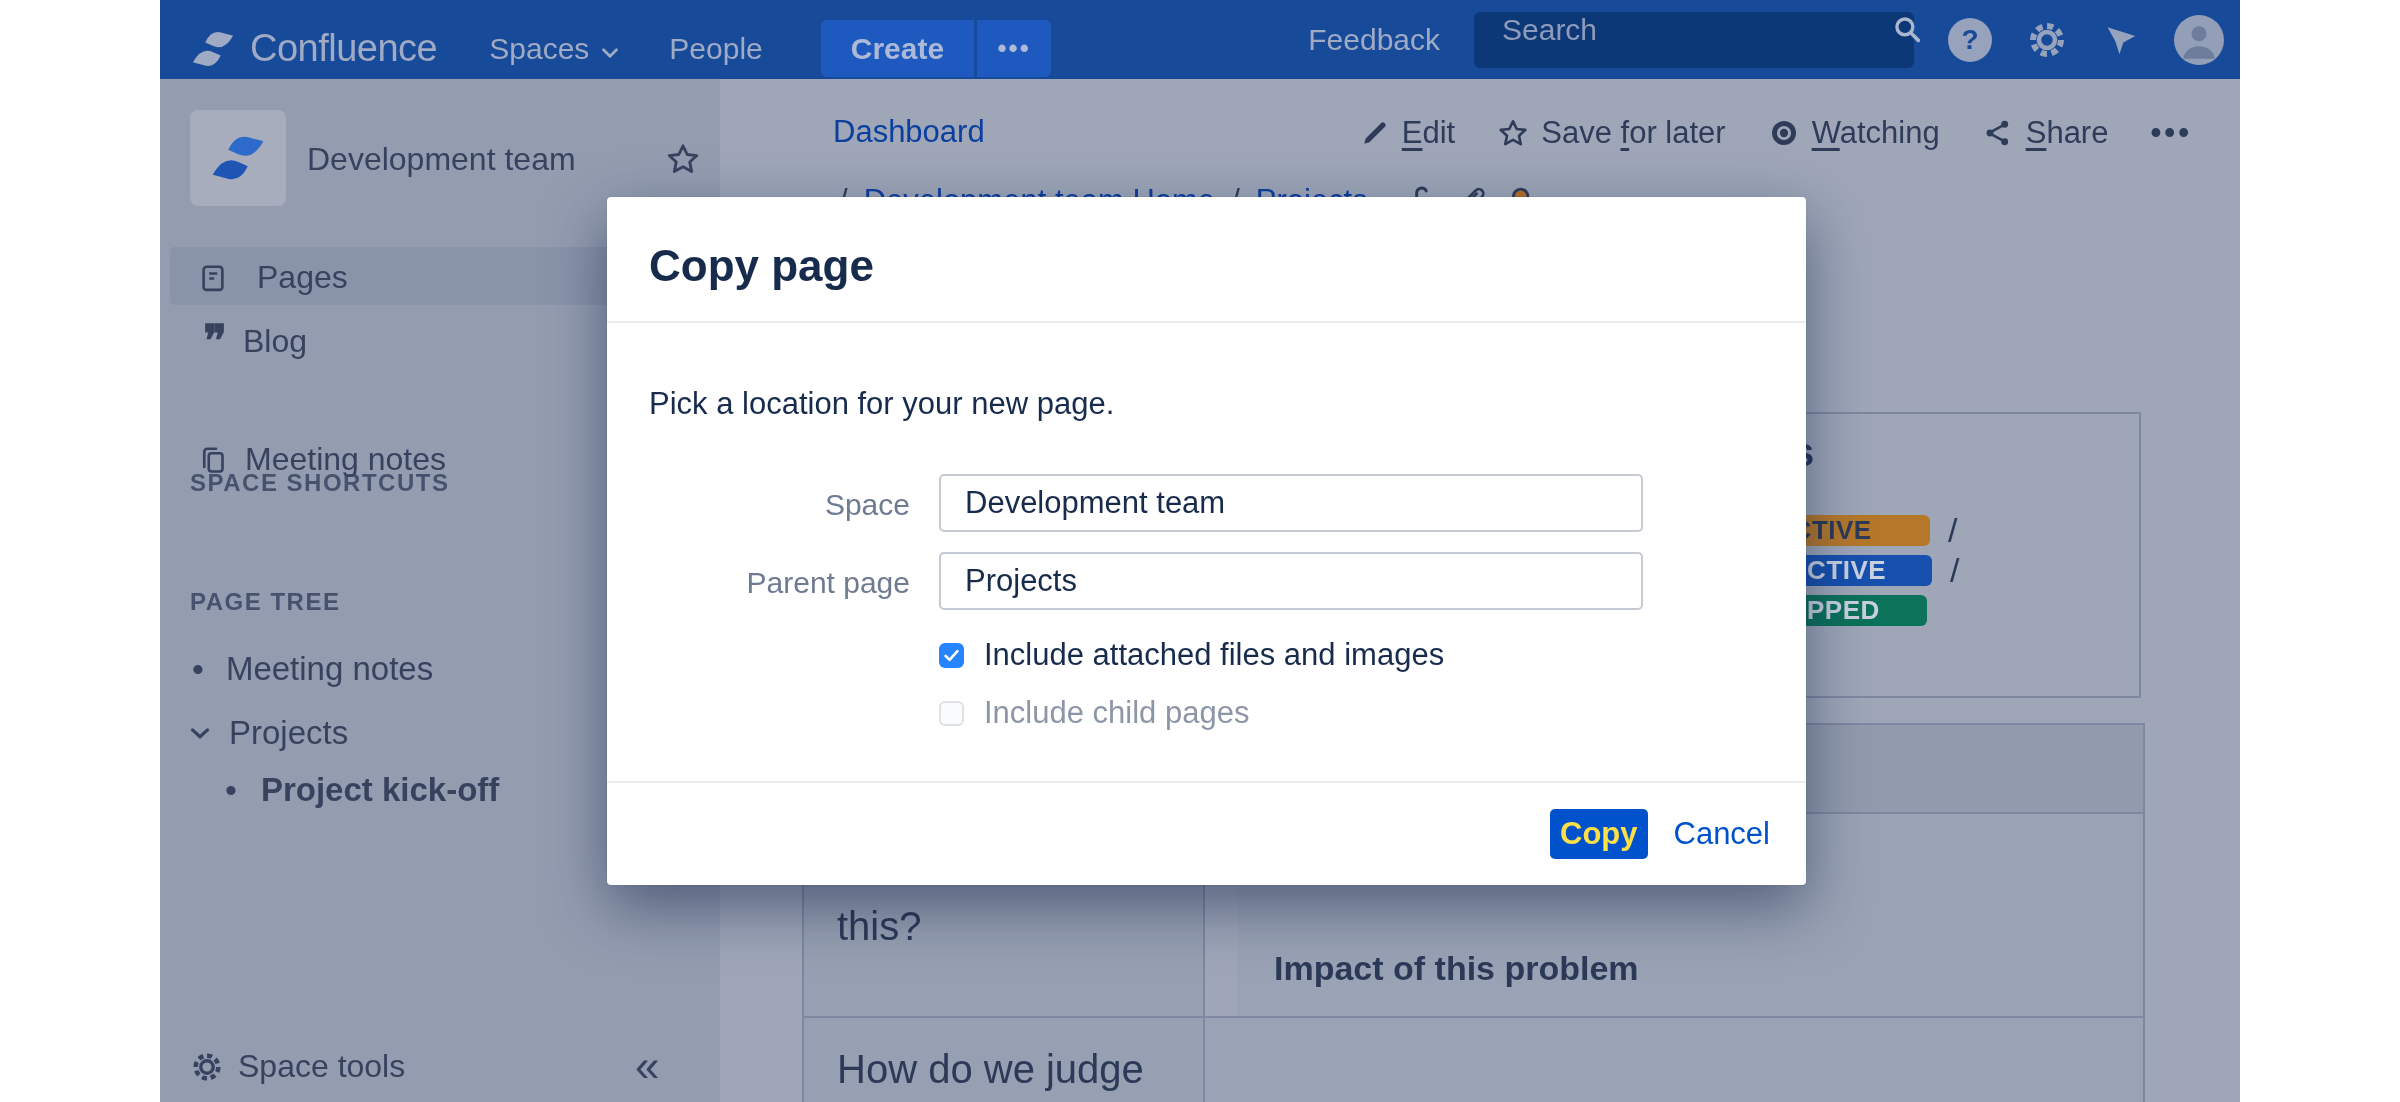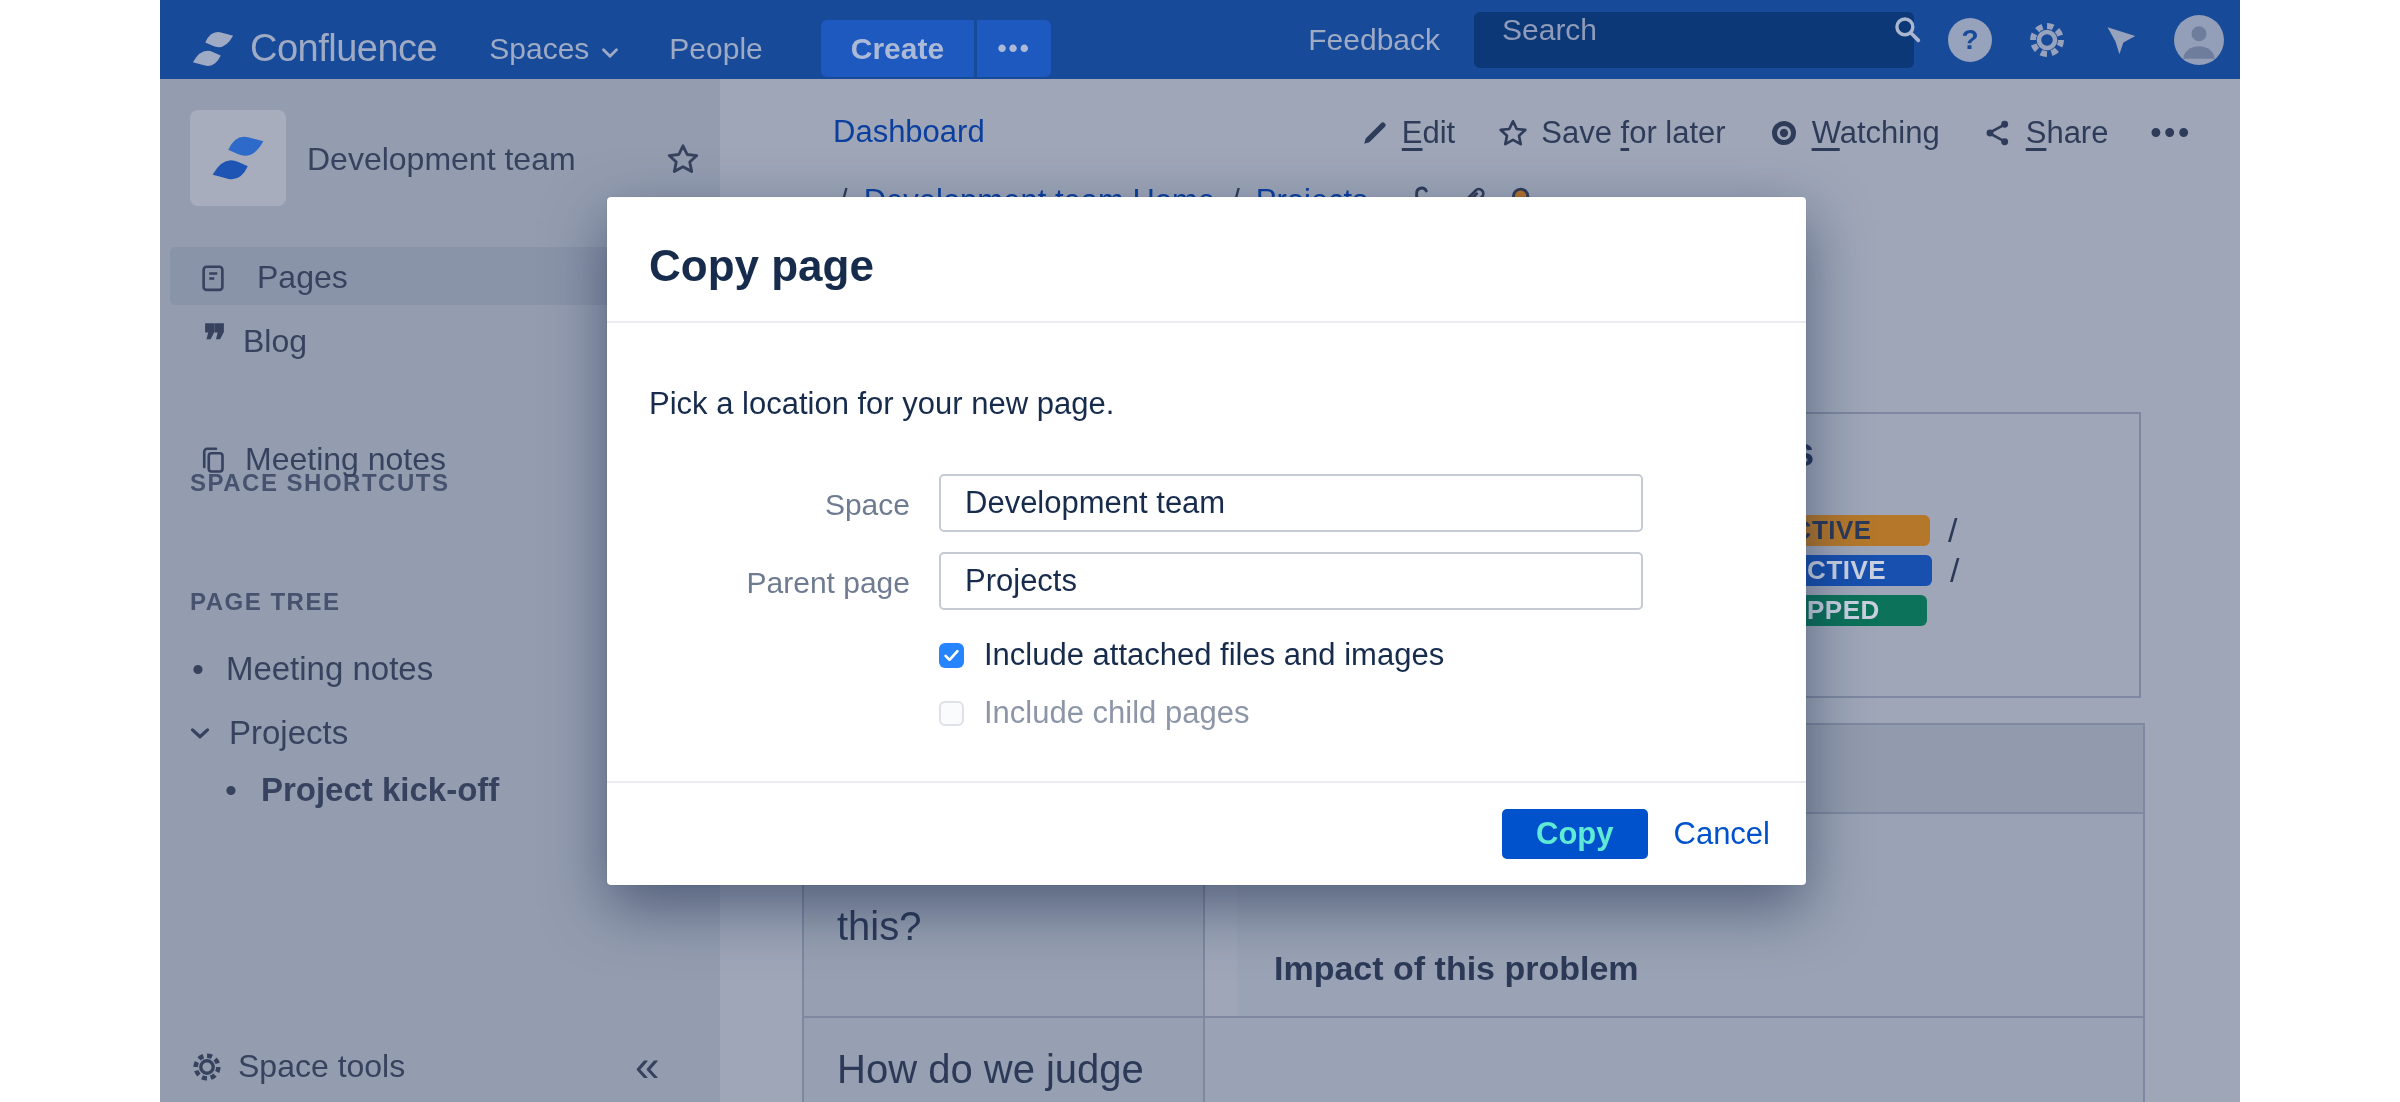--- a/index.html
+++ b/index.html
@@ -106,21 +106,21 @@
            font-size:31px;color:#172B4D;padding:0 24px;font-family:inherit;outline:none;background:#fff;}
   .i-space{top:277px;} .i-parent{top:355px;}
   .chk-row{position:absolute;left:332px;display:flex;align-items:center;gap:20px;font-size:31px;color:#172B4D;}
   .k1{top:440px;} .k2{top:498px;}
   .chk-box{width:25px;height:25px;border-radius:6px;flex:none;display:flex;align-items:center;justify-content:center;}
   .chk-on{background:#2684FF;}
   .chk-off{background:#FAFBFC;border:2px solid #DFE1E6;}
   .chk-label-muted{color:#8C96A7;}
   .modal-footer{position:absolute;left:0;right:0;top:584px;bottom:0;border-top:2px solid #EBECF0;
                 display:flex;align-items:center;justify-content:flex-end;gap:26px;padding:0 36px;}
-  .btn-copy{height:50px;padding:0 34px;background:#0052CC;color:#5eead4;border:none;border-radius:5px;
+  .btn-copy{height:50px;padding:0 10px;background:#0052CC;color:#fde047;border:none;border-radius:5px;
             font-size:31px;font-weight:700;font-family:inherit;}
   .btn-cancel{color:#0052CC;font-size:31px;text-decoration:none;}
   svg{display:block;}
 </style>
 </head>
 <body>
 
 <div class="stage">
   <div class="app">
 

